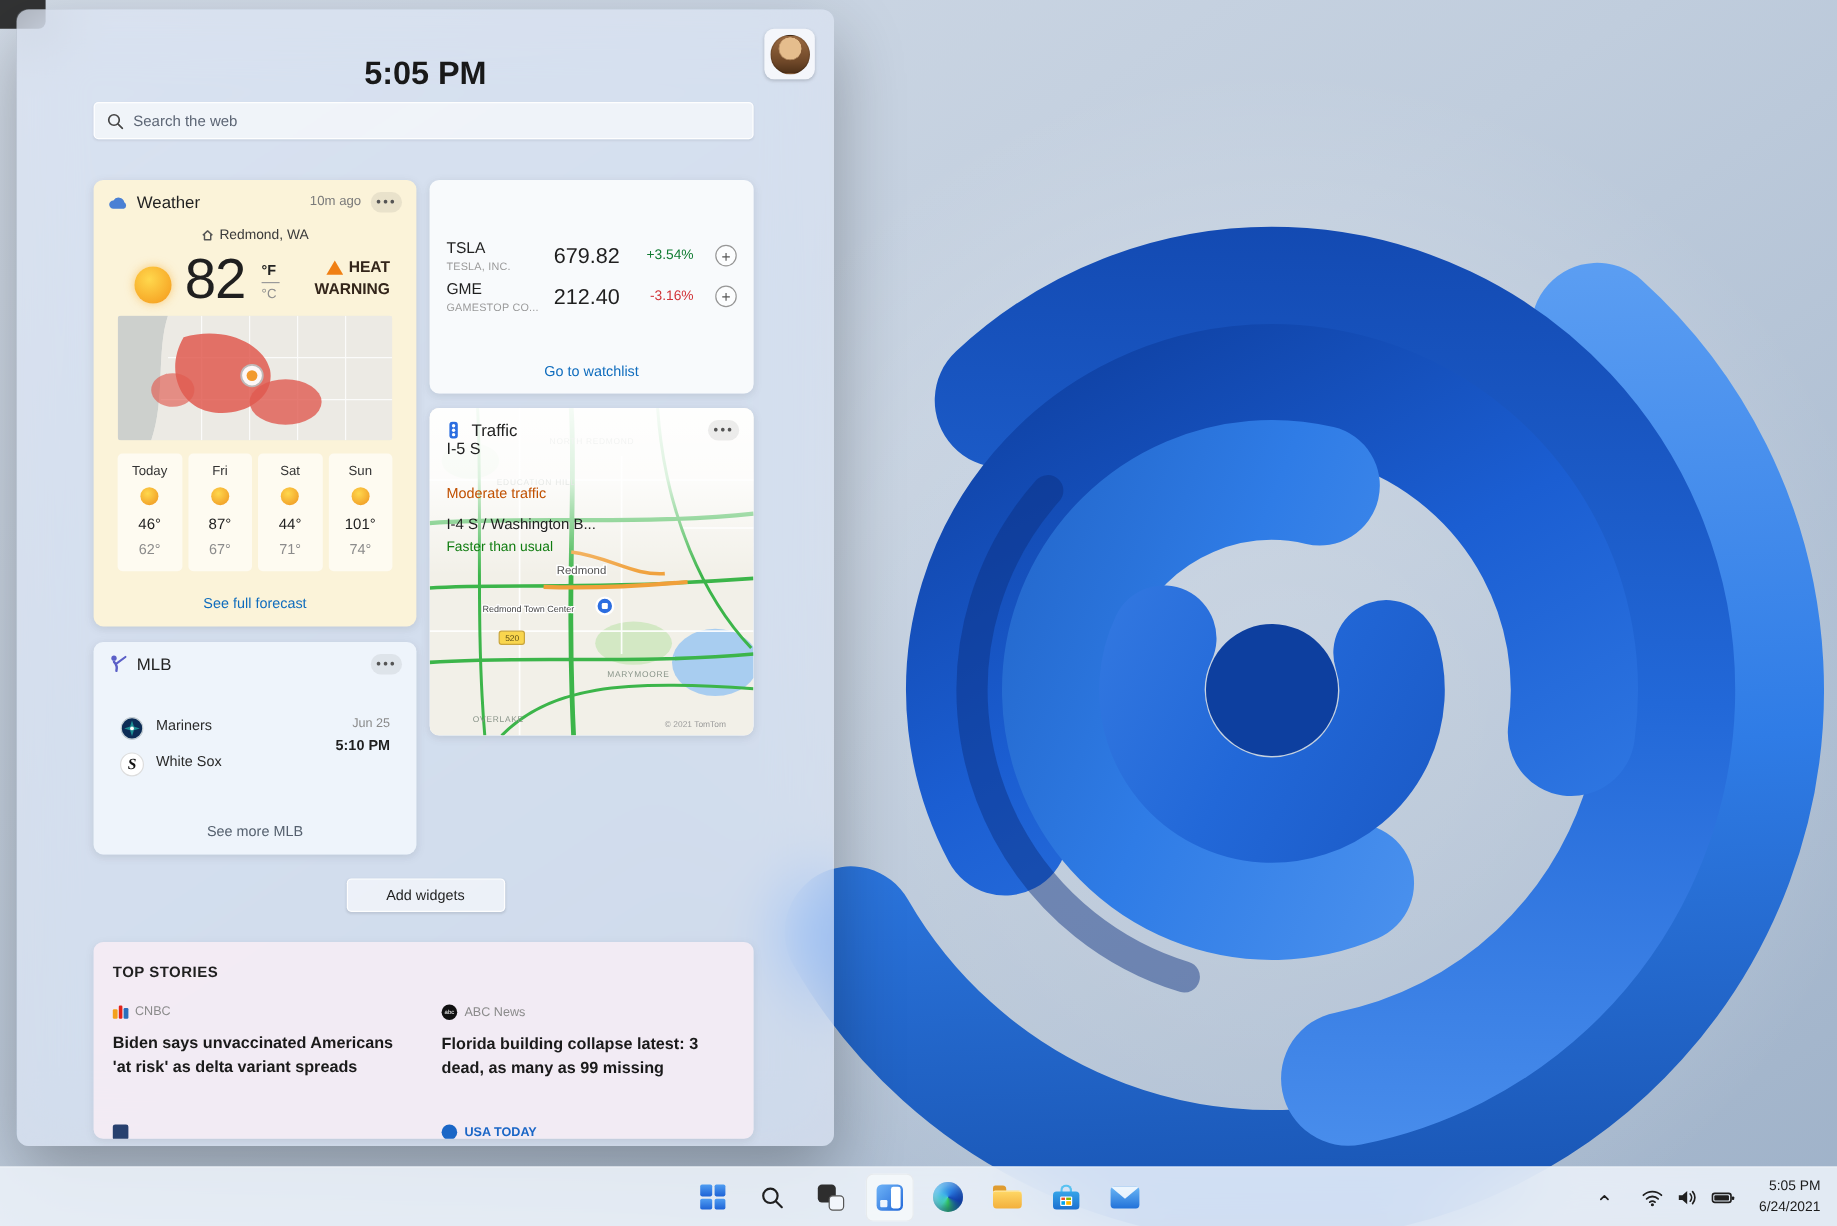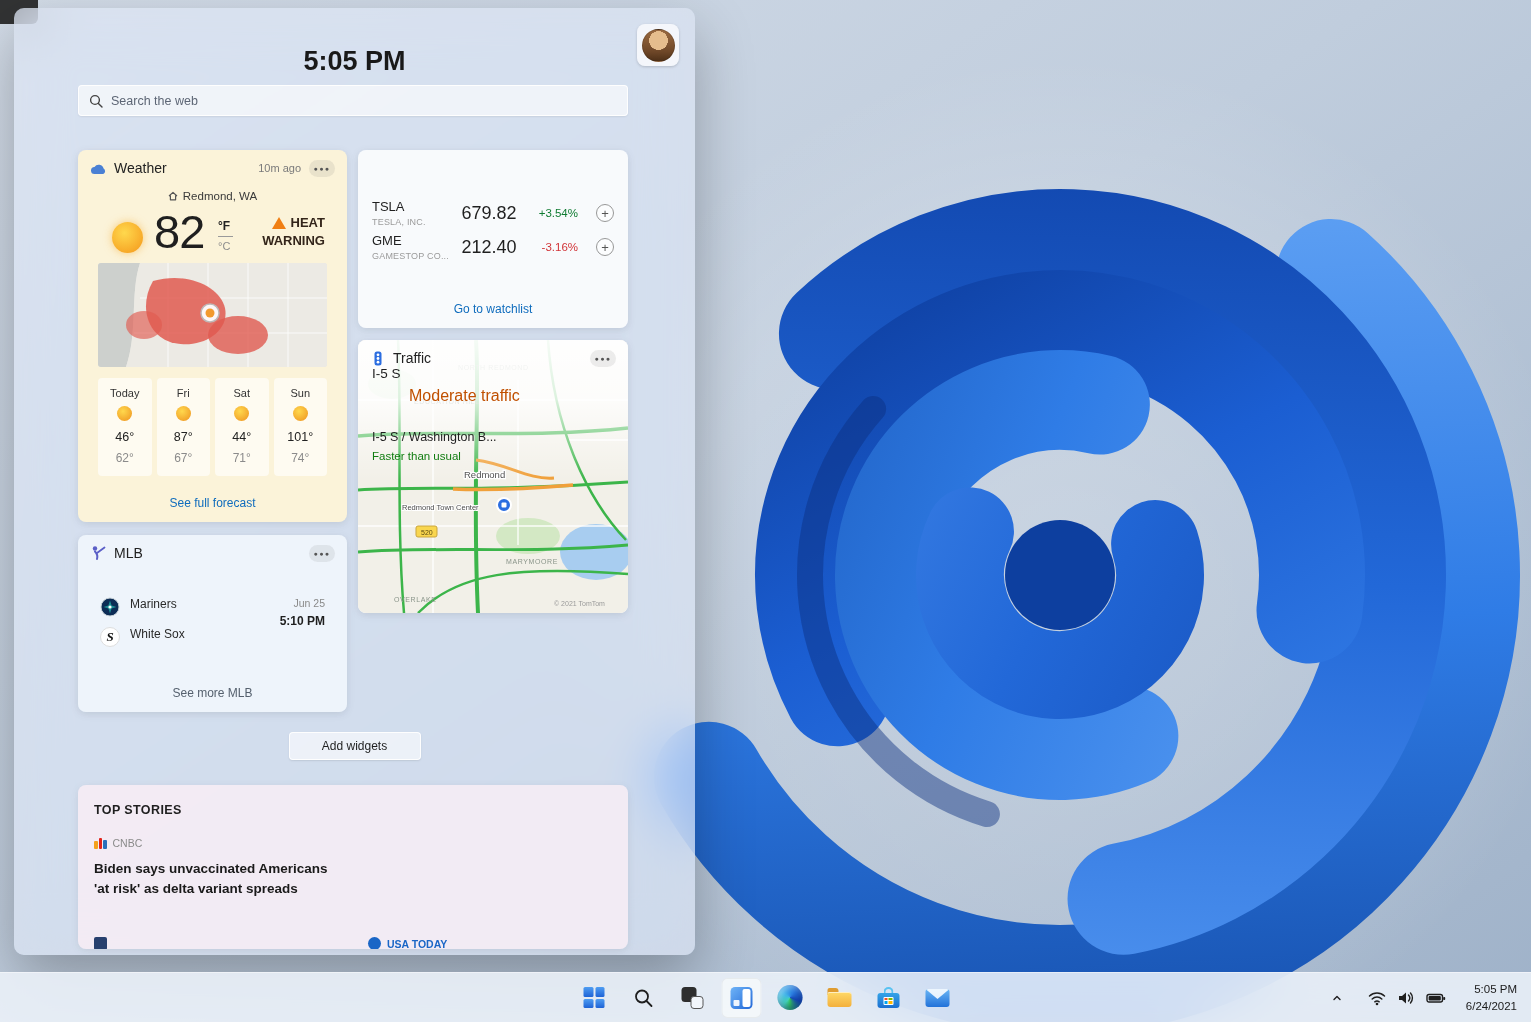--- a/index.html
+++ b/index.html
@@ -68,21 +68,21 @@
   .change-up { color:#0f7b31; } .change-down { color:#d13438; }
   .plus-btn { margin-left:auto; width:18px; height:18px; border-radius:50%; border:1px solid #979797; background:rgba(255,255,255,0.6);
     color:#555; font-size:13px; line-height:15px; text-align:center; cursor:pointer; }
 
   
   .card-traffic { left:344px; top:332px; width:270px; height:273px; background:#fff; }
   .traffic-map { position:absolute; inset:0; }
   .traffic-fade { position:absolute; top:0; left:0; right:0; height:140px; z-index:4;
     background:linear-gradient(180deg, rgba(255,255,255,0.95) 0%, rgba(255,255,255,0.82) 42%, rgba(255,255,255,0.0) 100%); }
   .traffic-route1 { position:absolute; top:26px; left:14px; font-size:13.5px; color:#1f1f1f; z-index:6; }
-  .traffic-status1 { position:absolute; top:47px; left:14px; font-size:16px; color:#c05000; z-index:6;margin-left:37px; }
+  .traffic-status1 { position:absolute; top:64px; left:14px; font-size:12px; color:#c05000; z-index:6; }
   .traffic-route2 { position:absolute; top:90px; left:14px; font-size:12.5px; color:#1f1f1f; z-index:6; }
   .traffic-status2 { position:absolute; top:110px; left:14px; font-size:11.5px; color:#107c10; z-index:6; }
 
   
   .card-mlb { left:64px; top:527px; width:269px; height:177px; background:rgba(240,246,252,0.92); }
   .mlb-row { position:absolute; left:22px; display:flex; align-items:flex-start; gap:10px; }
   .mlb-row.r1 { top:62px; } .mlb-row.r2 { top:92px; }
   .team-name { font-size:12px; color:#2a2a2a; }
   .mlb-when { position:absolute; top:62px; right:22px; text-align:right; }
   .mlb-date { font-size:10.5px; color:#8a8a8a; }
@@ -346,21 +346,21 @@
           <circle cx="8" cy="7.5" r="1.4" fill="#ffffff"></circle>
           <circle cx="8" cy="11.2" r="1.4" fill="#ffffff"></circle>
         </svg>
         <span class="card-title">Traffic</span>
         <span class="header-right">
           <button class="ellipsis-btn">●●●</button>
         </span>
       </div>
       <div class="traffic-route1">I-5 S</div>
       <div class="traffic-status1">Moderate traffic</div>
-      <div class="traffic-route2">I-5 S / Washington B...</div>
+      <div class="traffic-route2">I-4 S / Washington B...</div>
       <div class="traffic-status2">Faster than usual</div>
     </div>
 
     <div class="card card-mlb">
       <div class="card-header">
         <svg width="16" height="16" viewBox="0 0 16 16">
           <circle cx="5" cy="3.5" r="2.2" fill="#5b5fc7"></circle>
           <path d="M5,6.5 C7,8.5 8,10.5 7,14" stroke="#5b5fc7" stroke-width="2" fill="none" stroke-linecap="round"></path>
           <line x1="7" y1="8" x2="14.5" y2="2.5" stroke="#5b5fc7" stroke-width="1.8" stroke-linecap="round"></line>
         </svg>
@@ -398,20 +398,27 @@
           <span class="logo-cnbc">
             <i style="height:8px;background:#f4a11c"></i>
               <i style="height:11px;background:#e2231a"></i>
               <i style="height:9px;background:#2a6fbb"></i>
           </span>
           <span>CNBC</span>
         </div>
         <div class="story-headline">Biden says unvaccinated Americans 'at risk' as delta variant spreads</div>
       </div>
 
+      <div class="story s2">
+        <div class="story-source">
+          <span class="logo-abc">abc</span>
+          <span>ABC News</span>
+        </div>
+        <div class="story-headline">Florida building collapse latest: 3 dead, as many as 99 missing</div>
+      </div>
 
       <div class="story-cut cut-a" style="left:16px">
         <span class="cut-sq"></span>
       </div>
       <div class="story-cut cut-b" style="left:290px">
         <span class="cut-ci"></span>
         <span class="cut-txt">USA TODAY</span>
       </div>
     </div>
   </section>

